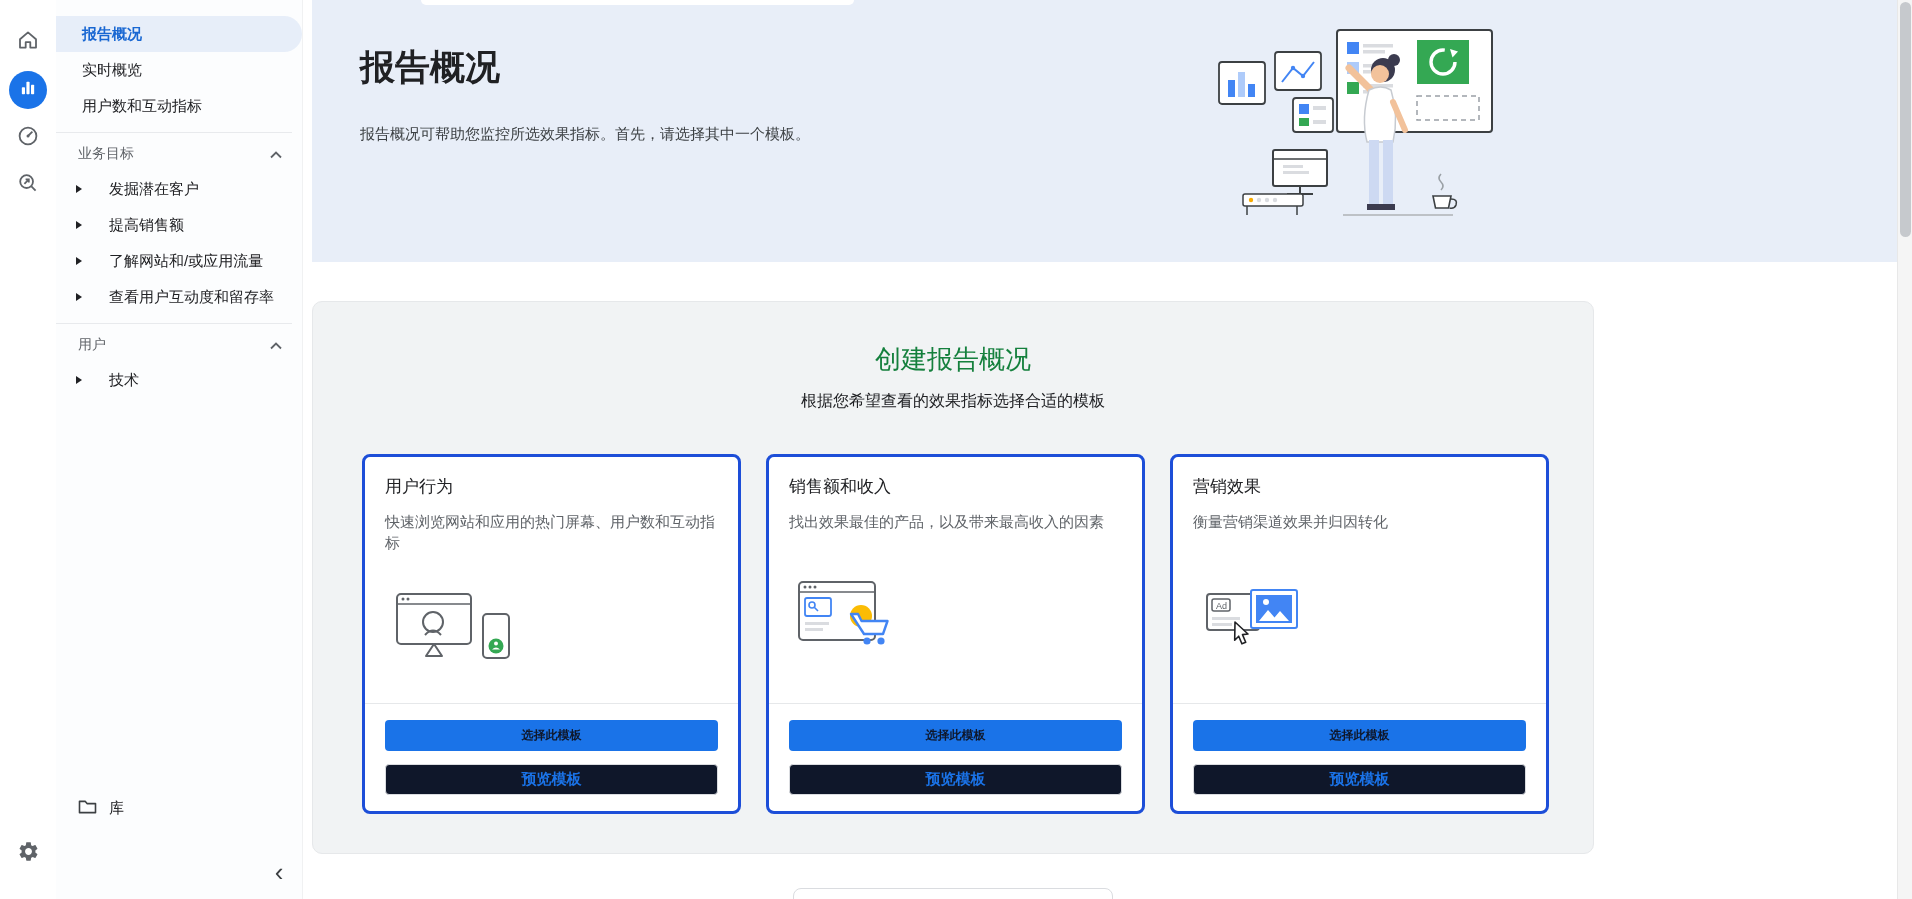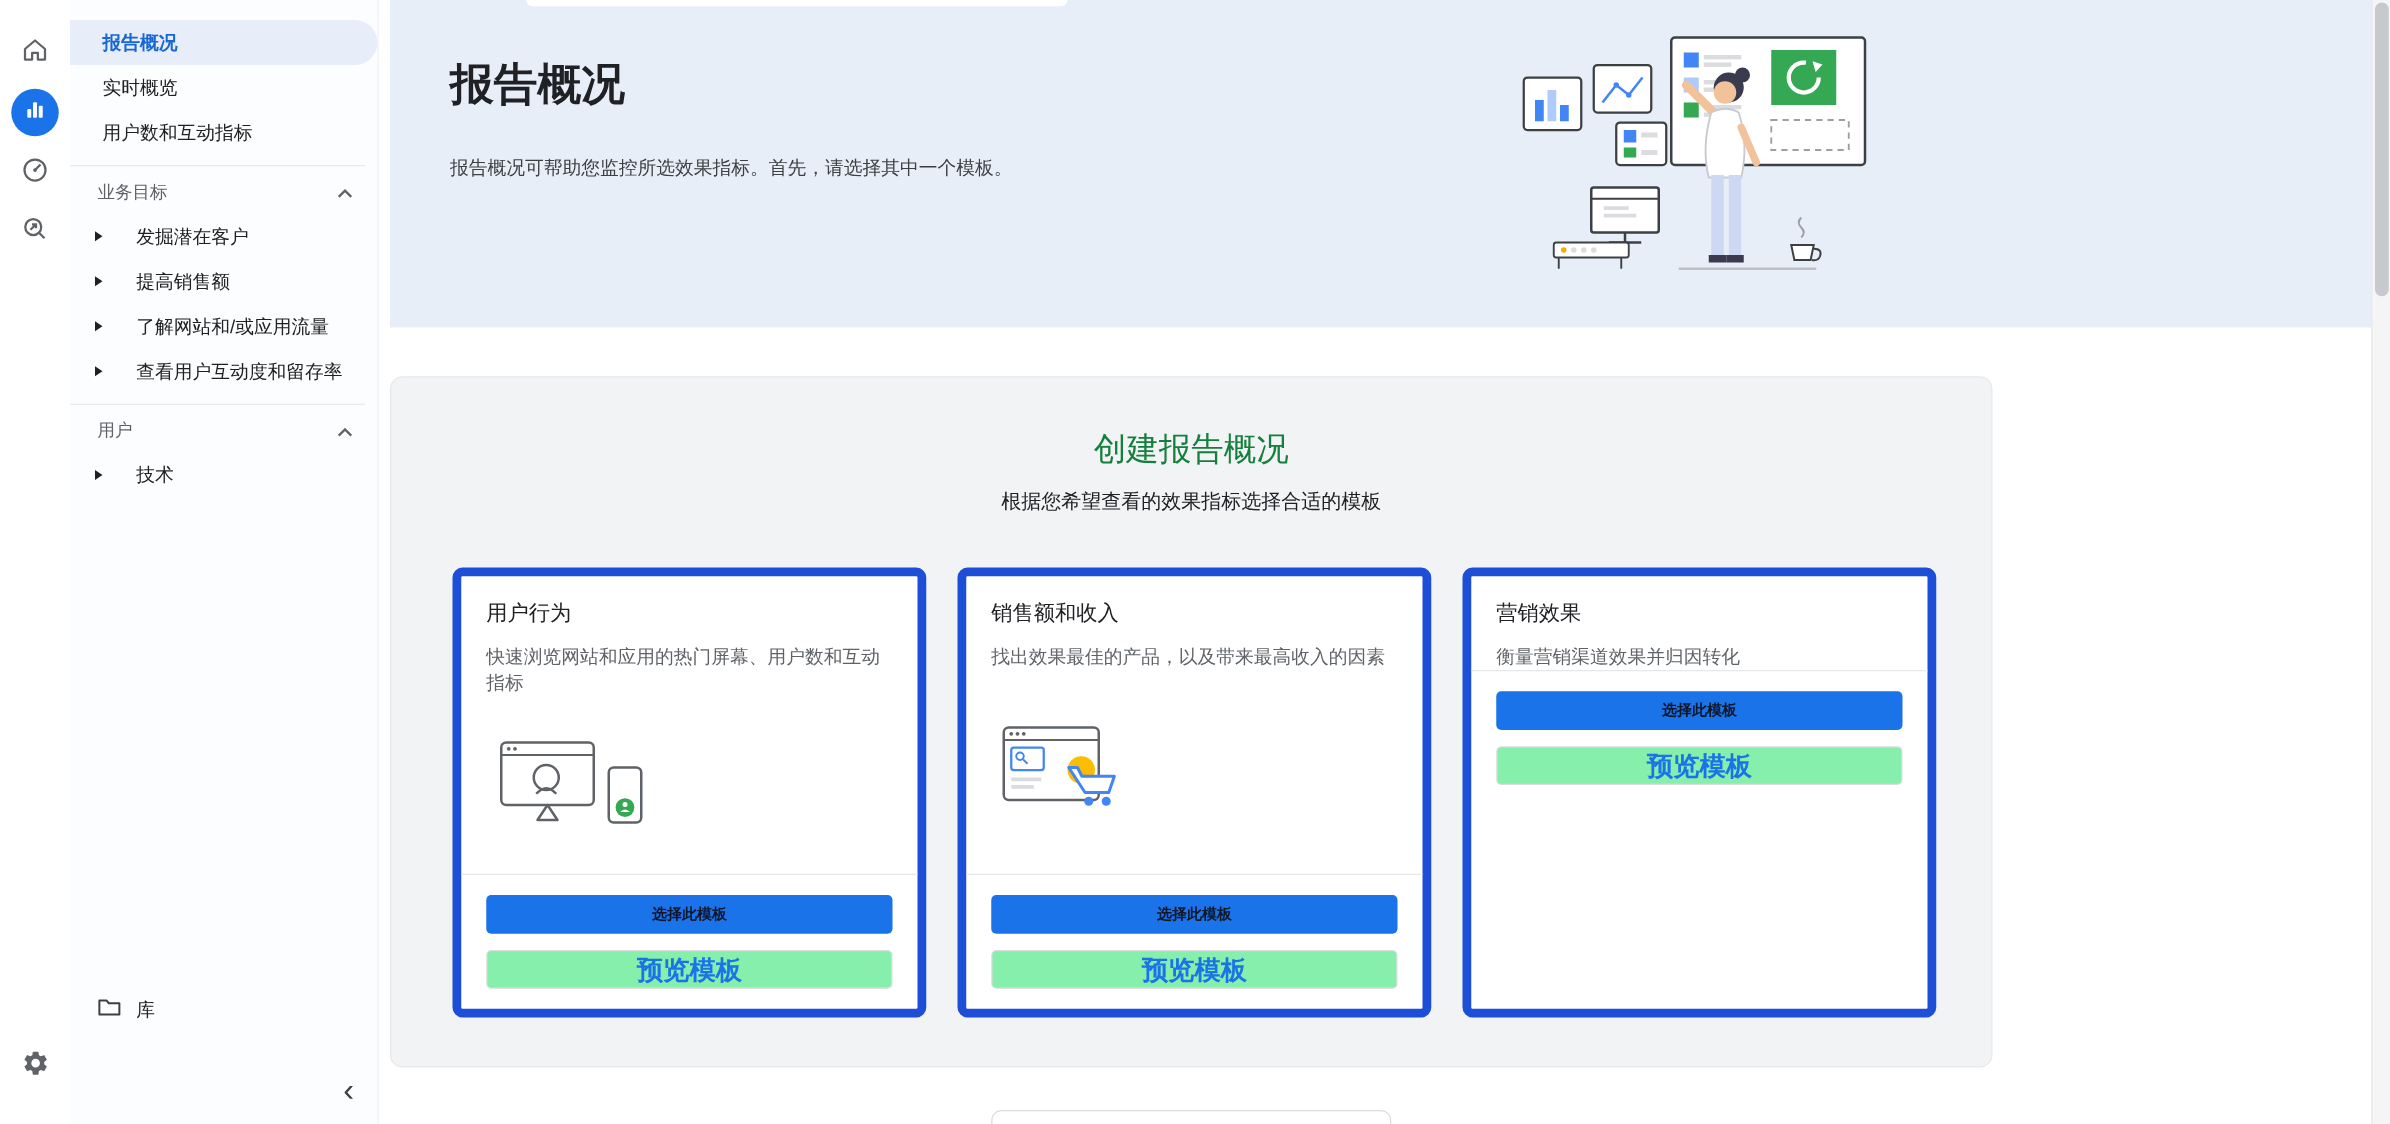--- a/index.html
+++ b/index.html
@@ -44,31 +44,31 @@
   .hero-subtitle { position:absolute; left:48px; top:104px; font-size:15px; color:#3c4043;margin-top:21px; }
   .hero-art { position:absolute; left:905px; top:18px; }
   .top-remnant { position:absolute; left:117px; top:0; width:433px; height:5px; background:#ffffff;
     border-radius:0 0 5px 5px; }
 
   .create-panel { position:absolute; left:8px; top:301px; width:1282px; height:553px;
     background:#f1f3f4; border:1px solid #e6e8ea; border-radius:10px; }
   .create-title { margin-top:40px; text-align:center; font-size:26px; font-weight:500; color:#15803d; }
   .create-subtitle { margin-top:14px; text-align:center; font-size:16px; font-weight:500; color:#202124; }
   .cards-row { position:absolute; left:49px; top:152px; display:flex; gap:25px; }
-  .tcard { width:379px; height:360px; background:#fff; border:7px solid #1d4ed8; border-radius:8px;
+  .tcard { width:379px; height:360px; background:#fff; border:3px solid #1d4ed8; border-radius:8px;
     padding:18px 20px 16px; display:flex; flex-direction:column; }
   .tcard-title { font-size:17px; font-weight:500; color:#202124; }
   .tcard-desc { margin-top:13px; font-size:15px; color:#5f6368; line-height:1.4; }
   .tcard-art { flex:1; display:flex; align-items:center; padding-left:6px; }
   .tcard-divider { border-top:1px solid #e6e8ea; margin:0 -20px; }
   .btn-primary { margin-top:16px; height:31px; width:100%; border:none; border-radius:4px;
     background:#1a73e8; color:#0f172a; font-size:12px; font-weight:700; cursor:pointer;
     font-family:Liberation Serif, serif; }
   .btn-secondary { margin-top:13px; height:31px; width:100%; border:1px solid #dadce0;
-    border-radius:4px; background:#86efac; color:#1a73e8; font-size:21px; font-weight:700;
+    border-radius:4px; background:#0f172a; color:#1a73e8; font-size:15px; font-weight:700;
     cursor:pointer; font-family:inherit; }
 
   .bottom-partial { position:absolute; left:489px; top:888px; width:320px; height:24px;
     background:#fff; border:1px solid #dadce0; border-radius:8px 8px 0 0; }
 
   
   .scrollbar { position:absolute; right:0; top:0; width:15px; height:899px; background:#f5f5f5;
     border-left:1px solid #e8e8e8; }
   .scroll-thumb { position:absolute; left:2px; top:2px; width:11px; height:235px; background:#c6c9cd;
     border-radius:6px; cursor:pointer; }
@@ -312,20 +312,34 @@
           </svg>
         </div>
         <div class="tcard-divider"></div>
         <button class="btn-primary">选择此模板</button>
         <button class="btn-secondary">预览模板</button>
       </div>
 
       <div class="tcard">
         <div class="tcard-title">营销效果</div>
         <div class="tcard-desc">衡量营销渠道效果并归因转化</div>
+        <div class="tcard-art">
+          <svg width="130" height="80" viewBox="0 0 130 80">
+            <rect x="8" y="16" width="52" height="36" rx="3" fill="#fff" stroke="#5f6368" stroke-width="2"></rect>
+            <rect x="13" y="21" width="18" height="12" rx="2" fill="#fff" stroke="#5f6368" stroke-width="1.5"></rect>
+            <text x="17" y="30.5" font-size="9" fill="#5f6368">Ad</text>
+            <rect x="13" y="39" width="28" height="3" fill="#dadce0"></rect>
+            <rect x="13" y="45" width="20" height="3" fill="#dadce0"></rect>
+            <rect x="52" y="12" width="46" height="38" rx="2" fill="#fff" stroke="#4285f4" stroke-width="2"></rect>
+            <rect x="57" y="17" width="36" height="28" fill="#4285f4"></rect>
+            <path d="M60 43 l9 -11 l6.5 7.5 l5.5 -6.5 l9 10 z" fill="#fff"></path>
+            <circle cx="67" cy="24" r="3" fill="#fff"></circle>
+            <path d="M36 44 l13 12 l-5.5 0.6 l3.2 7.6 l-3.8 1.6 l-3.2 -7.6 l-4 4 z" fill="#fff" stroke="#202124" stroke-width="1.6" stroke-linejoin="round"></path>
+          </svg>
+        </div>
         <div class="tcard-divider"></div>
         <button class="btn-primary">选择此模板</button>
         <button class="btn-secondary">预览模板</button>
       </div>
 
     </div>
   </section>
 
   <div class="bottom-partial"></div>
 </main>

